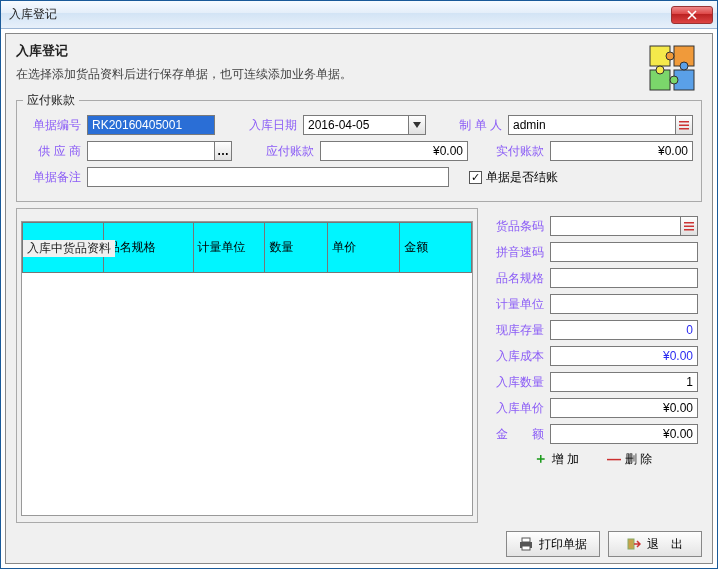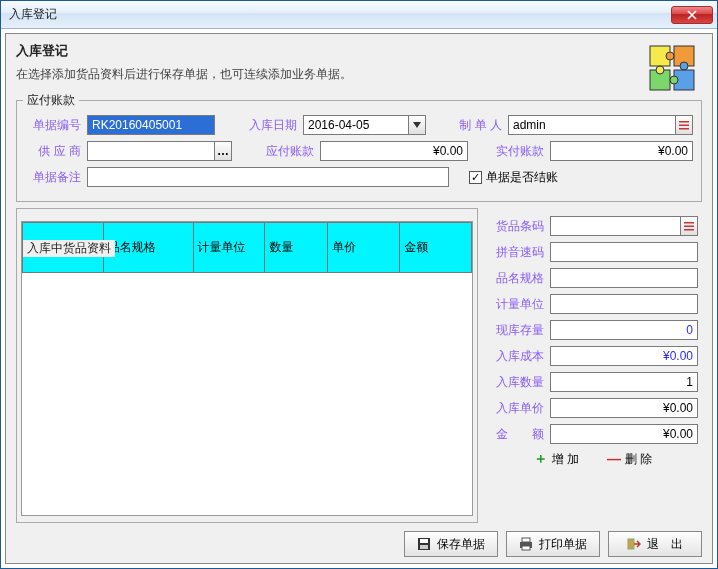--- a/index.html
+++ b/index.html
@@ -395,28 +395,20 @@
             <span class="minus-ico">—</span>
             <span>删 除</span>
           </div>
         </div>
       </div>
     </div>
 
     <div class="footer">
       <div class="btn">
         <svg width="14" height="14">
-            <rect x="1" y="1" width="12" height="12" fill="#333"></rect>
-            <rect x="3" y="2" width="8" height="4" fill="#fff"></rect>
-            <rect x="3" y="8" width="8" height="4" fill="#ccc"></rect>
-          </svg>
-        <span>保存单据</span>
-      </div>
-      <div class="btn">
-        <svg width="14" height="14">
             <rect x="1" y="5" width="12" height="6" fill="#555"></rect>
             <rect x="3" y="1" width="8" height="4" fill="#fff" stroke="#555"></rect>
             <rect x="3" y="9" width="8" height="4" fill="#fff" stroke="#555"></rect>
           </svg>
         <span>打印单据</span>
       </div>
       <div class="btn">
         <svg width="14" height="14">
             <rect x="1" y="2" width="6" height="10" fill="#c7a34a" stroke="#8a6"></rect>
             <path d="M7 7 h6 M10 4 l3 3 -3 3" stroke="#c33" fill="none" stroke-width="1.5"></path>

